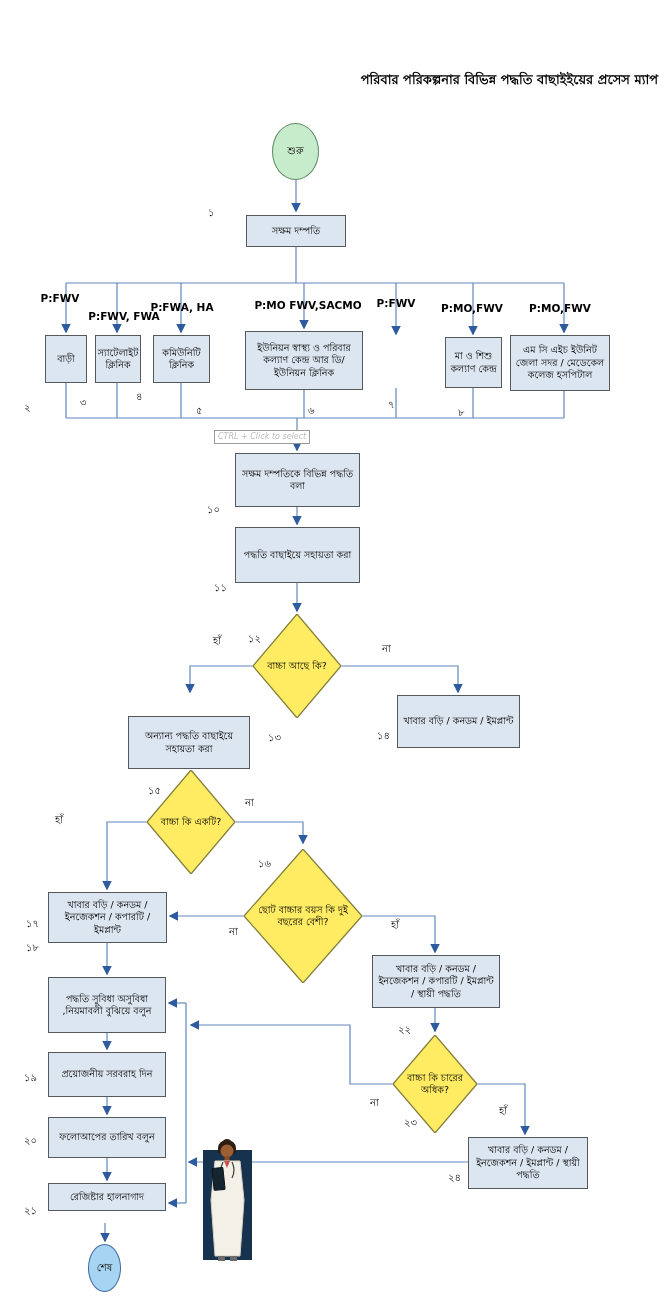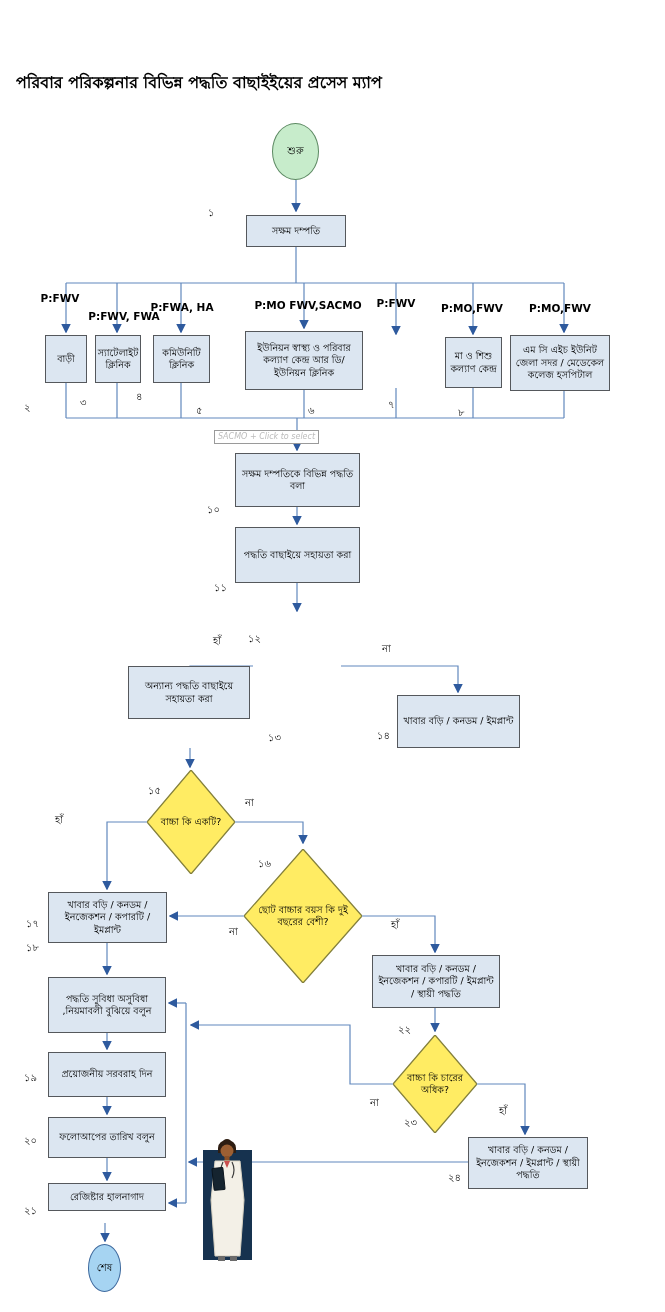--- a/index.html
+++ b/index.html
@@ -1,21 +1,21 @@
 <!DOCTYPE html>
 <html><head>
 <meta charset="utf-8">
 <style>
   html,body{margin:0;padding:0;background:#ffffff;}
   #canvas{
     position:relative;width:665px;height:1312px;background:#ffffff;overflow:hidden;
     font-family:"DejaVu Sans","Liberation Sans",sans-serif;color:#000;
   }
-  .title{position:absolute;left:16px;top:70px;width:650px;text-align:left;
-         font-size:16px;font-weight:bold;}
+  .title{position:absolute;left:8px;top:70px;width:650px;text-align:right;
+         font-size:13px;font-weight:bold;}
   svg.wires{position:absolute;left:0;top:0;pointer-events:none;}
   .pbox{position:absolute;box-sizing:border-box;background:#dce6f1;border:1.2px solid #55585c;
         display:flex;align-items:center;justify-content:center;text-align:center;
         font-size:9.5px;line-height:1.3;padding:2px 3px;}
   .diamond{position:absolute;display:flex;align-items:center;justify-content:center;
            text-align:center;font-size:9.5px;line-height:1.25;}
   .diamond svg{position:absolute;left:0;top:0;width:100%;height:100%;}
   .diamond span{position:relative;z-index:1;padding:0 12px;}
   .terminal{position:absolute;box-sizing:border-box;border-radius:50%;
             display:flex;align-items:center;justify-content:center;font-size:10px;}
@@ -113,21 +113,21 @@
     </div>
   <div class="pbox" style="left:510px;top:335px;width:100px;height:56px">
       <span>এম সি এইচ ইউনিট জেলা সদর / মেডেকেল কলেজ হসপিটাল</span>
     </div>
   <div class="pbox" style="left:235px;top:453px;width:125px;height:54px">
       <span>সক্ষম দম্পতিকে বিভিন্ন পদ্ধতি বলা</span>
     </div>
   <div class="pbox" style="left:235px;top:527px;width:125px;height:56px">
       <span>পদ্ধতি বাছাইয়ে সহায়তা করা</span>
     </div>
-  <div class="pbox" style="left:128px;top:666px;width:122px;height:53px">
+  <div class="pbox" style="left:128px;top:716px;width:122px;height:53px">
       <span>অন্যান্য পদ্ধতি বাছাইয়ে সহায়তা করা</span>
     </div>
   <div class="pbox" style="left:397px;top:695px;width:123px;height:53px">
       <span>খাবার বড়ি / কনডম / ইমপ্লান্ট</span>
     </div>
   <div class="pbox" style="left:48px;top:892px;width:119px;height:51px">
       <span>খাবার বড়ি / কনডম / ইনজেকশন / কপারটি / ইমপ্লান্ট</span>
     </div>
   <div class="pbox" style="left:48px;top:977px;width:118px;height:56px">
       <span>পদ্ধতি সুবিধা অসুবিধা ,নিয়মাবলী বুঝিয়ে বলুন</span>
@@ -141,20 +141,26 @@
   <div class="pbox" style="left:48px;top:1183px;width:118px;height:28px">
       <span>রেজিষ্টার হালনাগাদ</span>
     </div>
   <div class="pbox" style="left:372px;top:955px;width:128px;height:53px">
       <span>খাবার বড়ি / কনডম / ইনজেকশন / কপারটি / ইমপ্লান্ট / স্থায়ী পদ্ধতি</span>
     </div>
   <div class="pbox" style="left:468px;top:1137px;width:120px;height:52px">
       <span>খাবার বড়ি / কনডম / ইনজেকশন / ইমপ্লান্ট / স্থায়ী পদ্ধতি</span>
     </div>
 
+  <div class="diamond" style="left:253px;top:614px;width:88px;height:104px">
+    <svg viewBox="0 0 88 104" preserveAspectRatio="none">
+        <polygon points="44,0 88,52 44,104 0,52" fill="#ffec63" stroke="#84803c" stroke-width="1.3"></polygon>
+      </svg>
+    <span>বাচ্চা আছে কি?</span>
+  </div>
   <div class="diamond" style="left:147px;top:770px;width:88px;height:104px">
     <svg viewBox="0 0 88 104" preserveAspectRatio="none">
         <polygon points="44,0 88,52 44,104 0,52" fill="#ffec63" stroke="#84803c" stroke-width="1.3"></polygon>
       </svg>
     <span>বাচ্চা কি একটি?</span>
   </div>
   <div class="diamond" style="left:244px;top:849px;width:118px;height:134px">
     <svg viewBox="0 0 118 134" preserveAspectRatio="none">
         <polygon points="59,0 118,67 59,134 0,67" fill="#ffec63" stroke="#84803c" stroke-width="1.3"></polygon>
       </svg>
@@ -202,21 +208,21 @@
   <span class="edge" style="left:213px;top:633px">হাঁ</span>
   <span class="edge" style="left:382px;top:641px">না</span>
   <span class="edge" style="left:55px;top:812px">হাঁ</span>
   <span class="edge" style="left:245px;top:795px">না</span>
   <span class="edge" style="left:391px;top:917px">হাঁ</span>
   <span class="edge" style="left:229px;top:924px">না</span>
   <span class="edge" style="left:499px;top:1103px">হাঁ</span>
   <span class="edge" style="left:370px;top:1095px">না</span>
 
   <div class="tooltip" style="left:214px;top:430px">
-    <span>SACMO + Click to select</span>
+    <span>CTRL + Click to select</span>
   </div>
 
   <svg class="clipart" style="left:201px;top:1138px" width="53" height="126" viewBox="0 0 53 126">
     <rect x="2" y="12" width="49" height="110" fill="#16324f"></rect>
 
     <circle cx="26" cy="5" r="4" fill="#2e1d12"></circle>
     <path d="M17 10 a9 8 0 0 1 18 0 v5 h-18 z" fill="#2e1d12"></path>
     <circle cx="26" cy="13" r="6.5" fill="#9c5f33"></circle>
 
     <rect x="23.5" y="18" width="5" height="5" fill="#8a5027"></rect>

